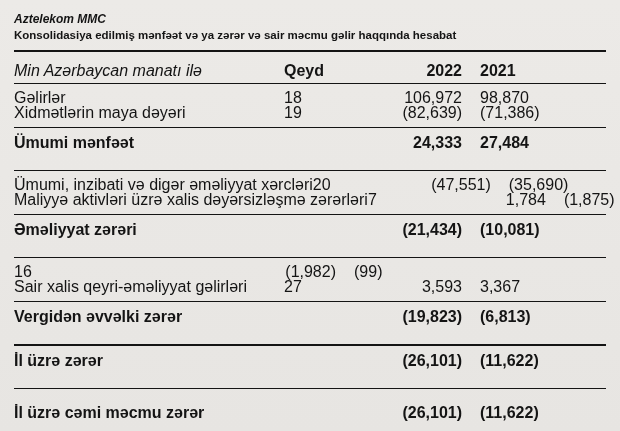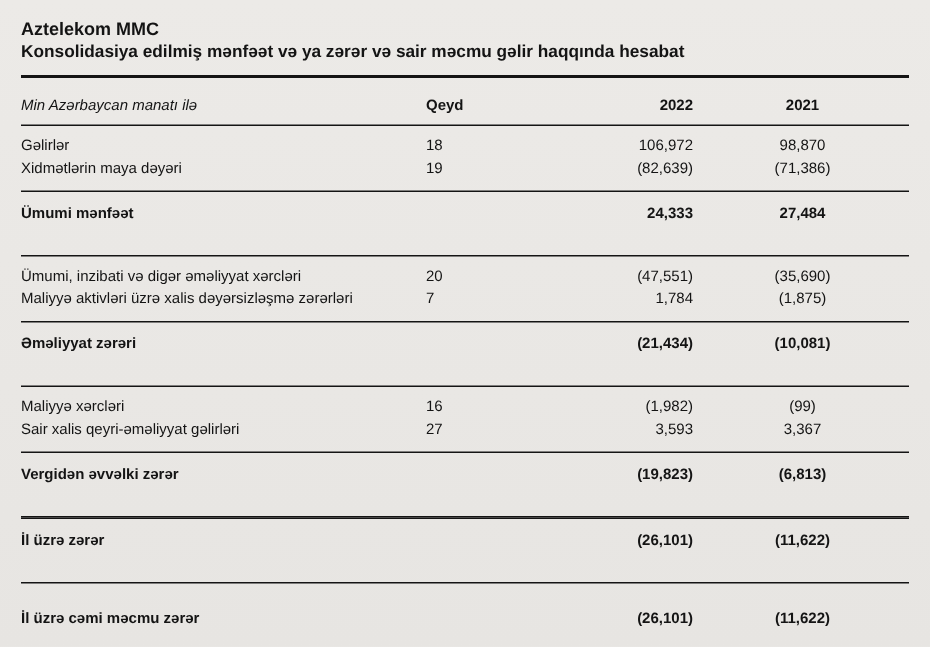--- a/index.html
+++ b/index.html
@@ -17,39 +17,40 @@
     background: linear-gradient(180deg, #eceae7 0%, #e7e5e2 100%);
     overflow: hidden;
   }
   .doc-header {
     padding-bottom: 7px;
     border-bottom: 2px solid #141414;
   }
   .company {
     font-size: 12px;
     font-weight: bold;
+    font-style: italic;
     line-height: 15px;
   }
   .doc-title {
     font-size: 11.5px;
     font-weight: bold;
     line-height: 15px;
     margin-top: 1px;
   }
   .grid-row {
     display: grid;
     grid-template-columns: 1fr 70px 126px 126px;
     align-items: baseline;
-    font-size: 10px;
+    font-size: 16px;
     line-height: 15px;
     white-space: nowrap;
   }
   .cell-note  { text-align: left; }
   .cell-2022  { text-align: right; padding-right: 18px; }
-  .cell-2021  { text-align: center; padding-right: 16px; }
+  .cell-2021  { text-align: left; padding-right: 16px; }
 
   .table-header {
     padding: 11px 0 5px 0;
     border-bottom: 1px solid #141414;
   }
   .table-header .cell-label { font-style: italic; }
   .table-header .cell-note,
   .table-header .cell-2022,
   .table-header .cell-2021 { font-weight: bold; }
 
@@ -123,21 +124,20 @@
 
   <div class="grid-row total-row">
     <span class="cell-label">Əməliyyat zərəri</span>
     <span class="cell-note"></span>
     <span class="cell-2022">(21,434)</span>
     <span class="cell-2021">(10,081)</span>
   </div>
 
   <div class="row-group">
     <div class="grid-row">
-      <span class="cell-label">Maliyyə xərcləri</span>
       <span class="cell-note">16</span>
       <span class="cell-2022">(1,982)</span>
       <span class="cell-2021">(99)</span>
     </div>
     <div class="grid-row">
       <span class="cell-label">Sair xalis qeyri-əməliyyat gəlirləri</span>
       <span class="cell-note">27</span>
       <span class="cell-2022">3,593</span>
       <span class="cell-2021">3,367</span>
     </div>

